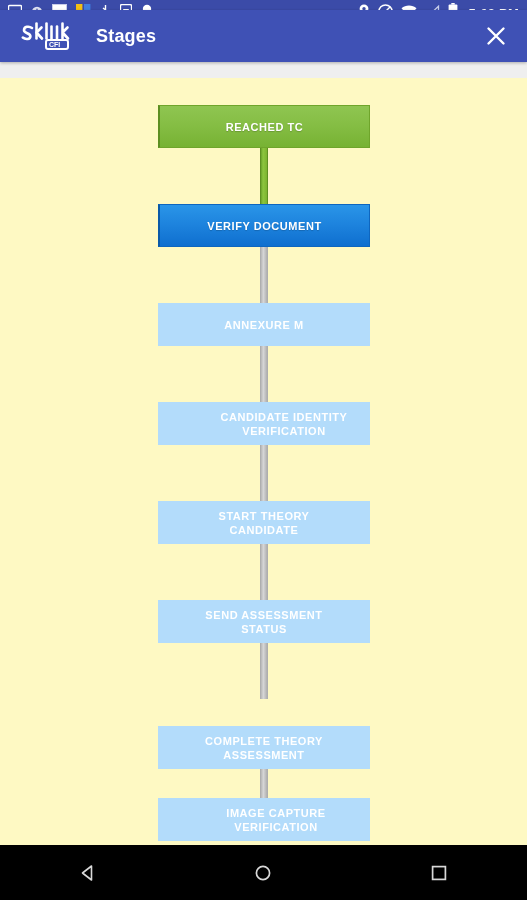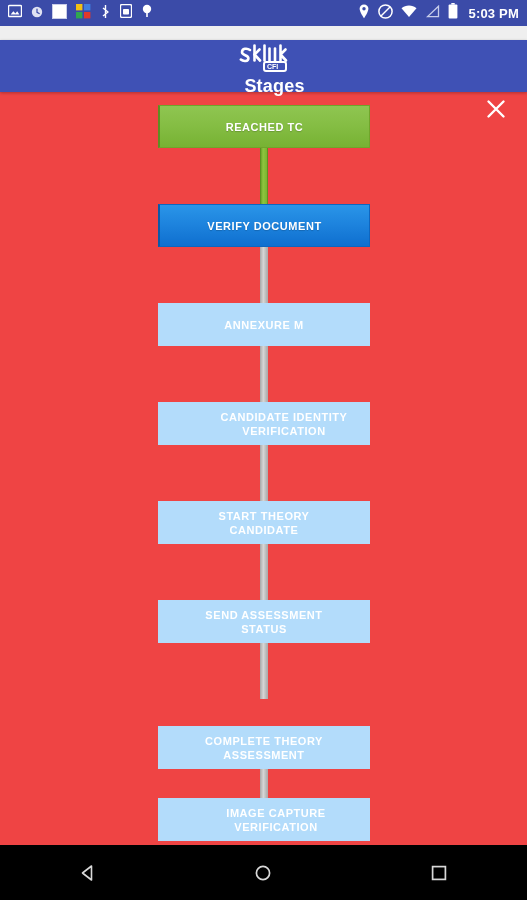--- a/index.html
+++ b/index.html
@@ -28,28 +28,27 @@
   #status-right { display:flex; align-items:center; gap:8px; }
   .sicon { display:block; }
   #clock {
     color:#ffffff; font-size:13px; font-weight:bold;
     letter-spacing:.2px; margin-left:2px;
     font-family:"Liberation Sans", sans-serif;
   }
 
   
   #toolbar {
-    position:absolute; top:40px; left:0;
+    position:absolute; top:10px; left:0;
     width:527px; height:52px;
     background:#3f51b5;
     display:flex; align-items:center;
     padding:0 14px 0 18px;
     box-shadow:0 1px 3px rgba(0,0,0,.28);
     z-index:5;
-    flex-direction:column;
   }
   #logo {
     width:60px; height:36px;
     position:relative;
     flex:0 0 auto;
     display:flex; align-items:center; justify-content:center;
   }
   #app-title {
     color:#ffffff;
     font-size:18px;
@@ -63,21 +62,21 @@
     width:34px; height:34px;
     display:flex; align-items:center; justify-content:center;
     cursor:pointer;
   }
 
   
   #flow {
     position:absolute;
     top:78px; left:0;
     width:527px; height:808px;
-    background:#ef4444;
+    background:#fef9c3;
     overflow:hidden;
   }
   #flow-inner { position:relative; width:527px; }
 
   .connector {
     position:absolute;
     left:50%;
     width:8px;
     margin-left:-4px;
     z-index:1;

